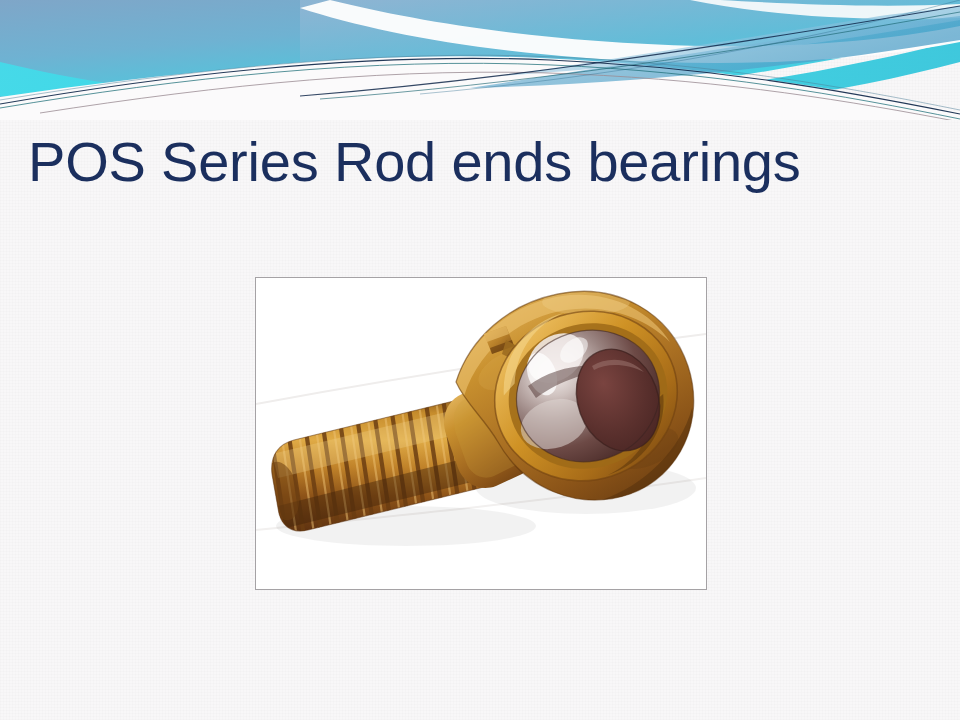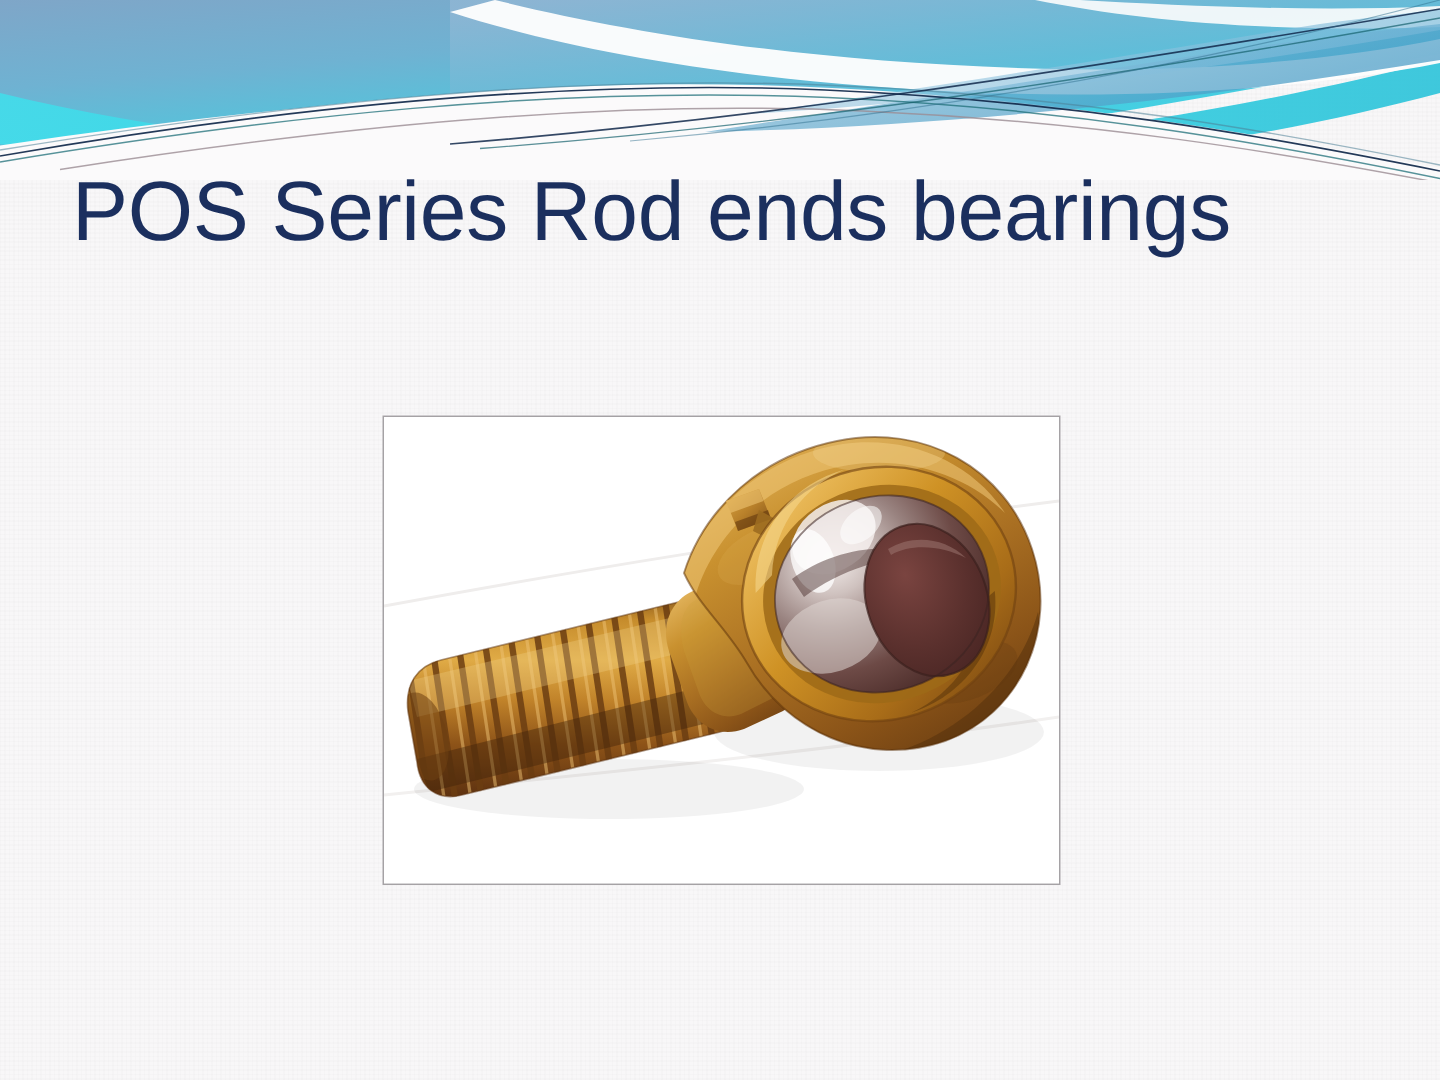--- a/index.html
+++ b/index.html
@@ -26,26 +26,26 @@
   }
   #header-decoration {
     position: absolute;
     top: 0;
     left: 0;
     width: 960px;
     height: 120px;
   }
   #title-block {
     position: absolute;
-    left: 48px;
+    left: 28px;
     top: 112px;
     width: 872px;
     height: 80px;
     display: flex;
-    align-items: flex-start;
+    align-items: flex-end;
   }
   #slide-title {
     font-family: "Liberation Sans", sans-serif;
     font-size: 56px;
     font-weight: 400;
     letter-spacing: -0.2px;
     color: #1b2f5e;
     line-height: 1.05;
     white-space: nowrap;
   }

